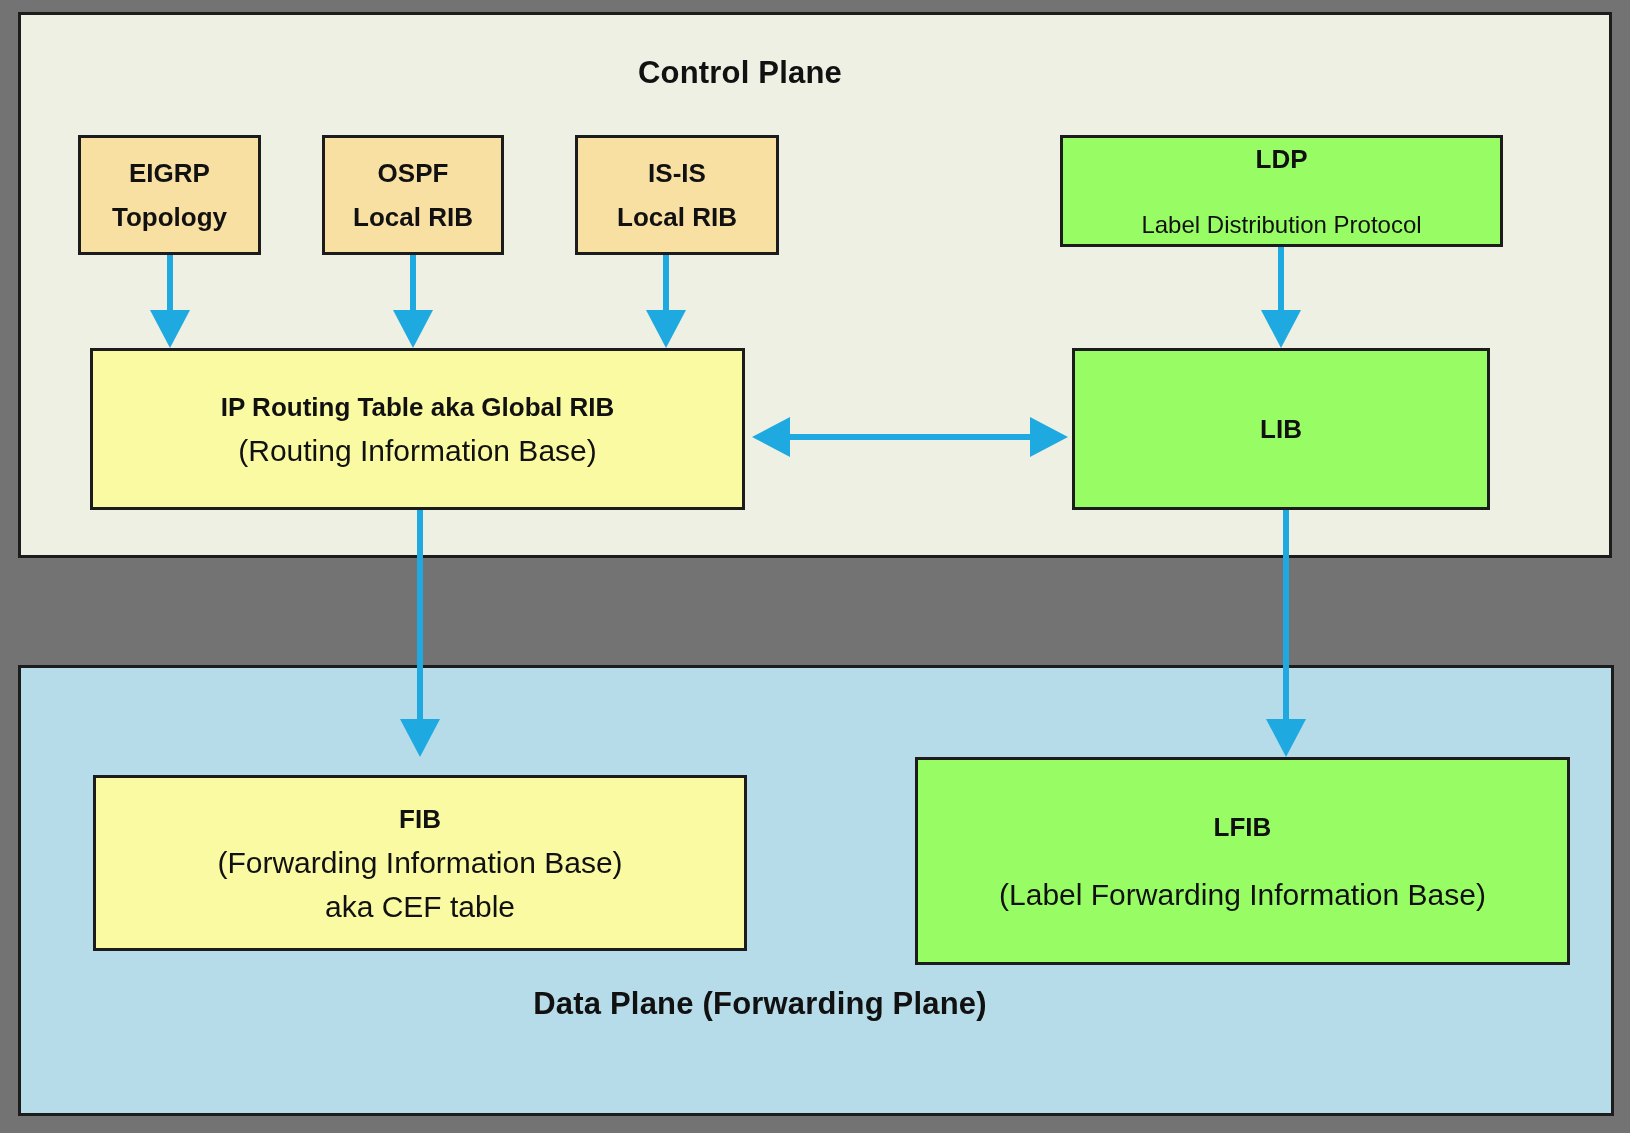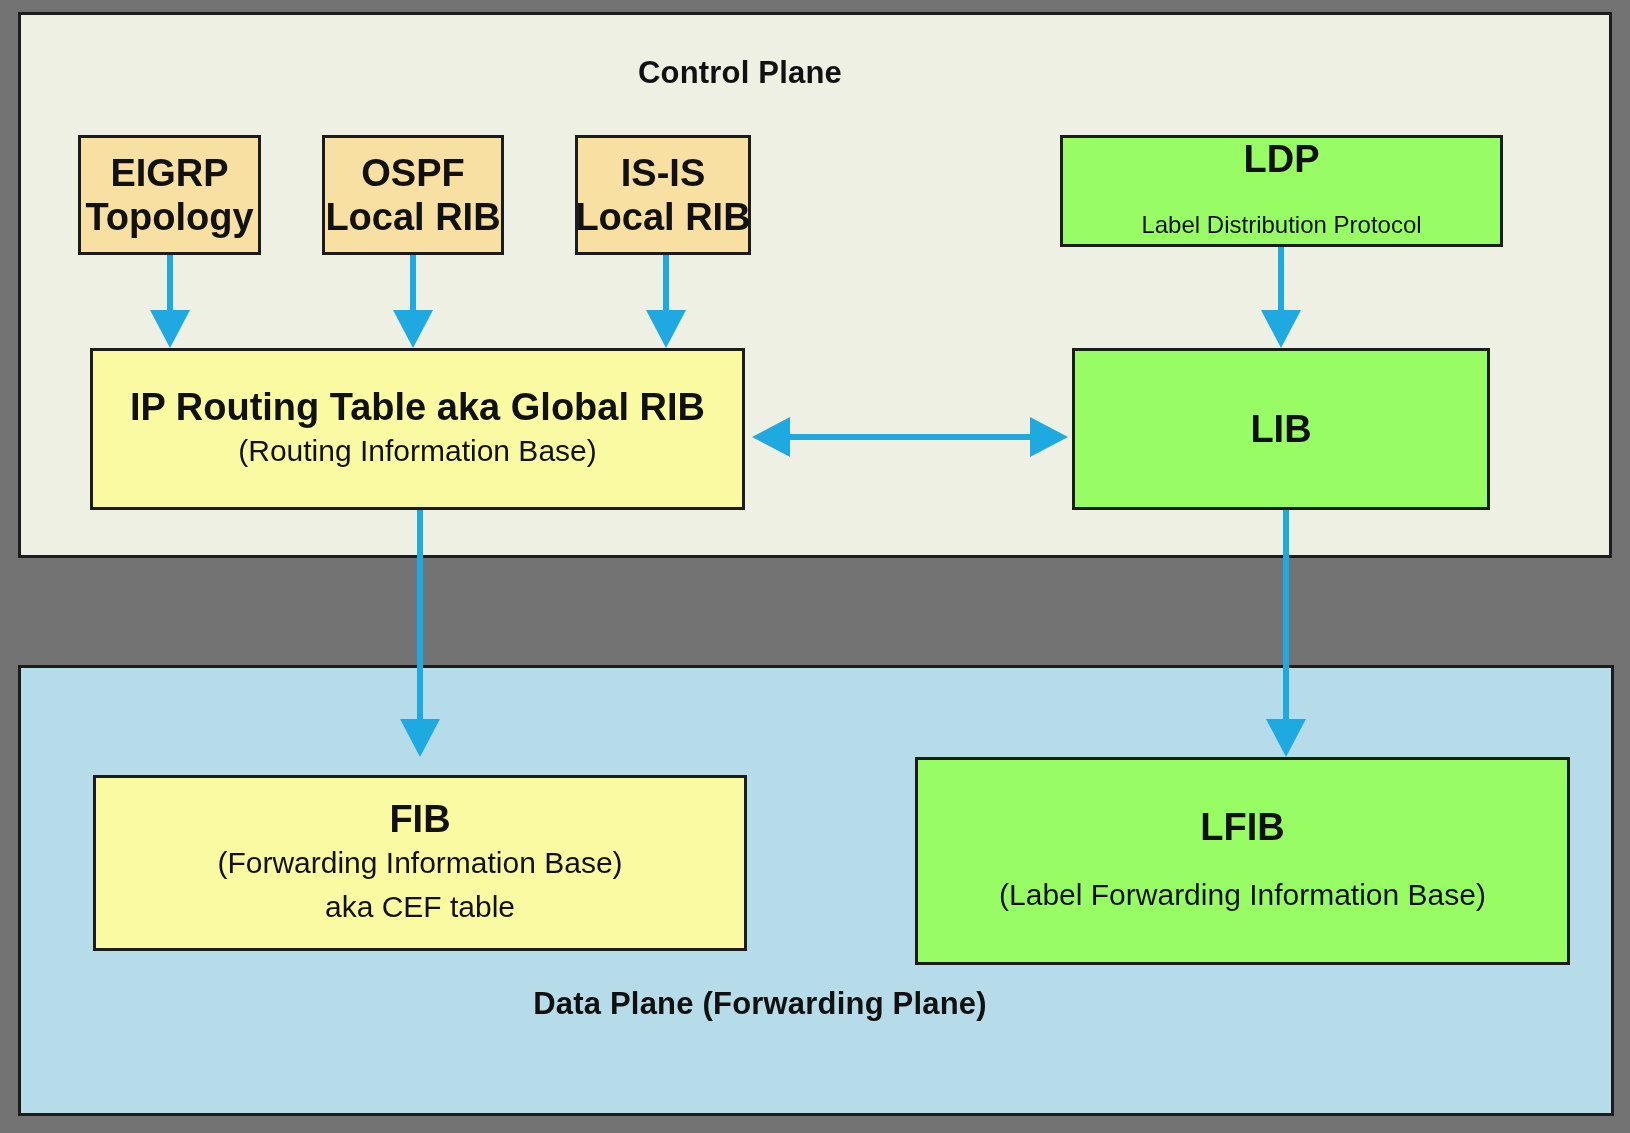--- a/index.html
+++ b/index.html
@@ -26,21 +26,21 @@
   .plane-title{
     position:absolute;transform:translateX(-50%);
     font-size:31px;font-weight:bold;white-space:nowrap;letter-spacing:.2px;
   }
   .node{
     position:absolute;box-sizing:border-box;
     border:3px solid var(--border);
     display:flex;flex-direction:column;justify-content:center;align-items:center;
     text-align:center;line-height:1.45;
   }
-  .node .t-bold{font-weight:bold;font-size:38px;line-height:44px;white-space:nowrap;}
+  .node .t-bold{font-weight:bold;font-size:26px;line-height:44px;white-space:nowrap;}
   .node .t-reg{font-weight:normal;font-size:30px;line-height:44px;white-space:nowrap;}
   .node .t-sub{font-weight:normal;font-size:24px;line-height:40px;white-space:nowrap;}
   .fill-igp{background:var(--igp-box);}
   .fill-yellow{background:var(--rib-fib-box);}
   .fill-green{background:var(--label-box);gap:24px;}
 
   
   .varrow{position:absolute;width:40px;}
   .varrow .shaft{position:absolute;left:17px;top:0;width:6px;height:calc(100% - 36px);background:var(--arrow);}
   .varrow .head{position:absolute;left:0;bottom:0;width:0;height:0;
@@ -70,21 +70,21 @@
   <div class="node fill-igp" style="left:78px;top:135px;width:183px;height:120px;">
     <div class="t-bold">EIGRP</div>
     <div class="t-bold">Topology</div>
   </div>
 
   <div class="node fill-igp" style="left:322px;top:135px;width:182px;height:120px;">
     <div class="t-bold">OSPF</div>
     <div class="t-bold">Local RIB</div>
   </div>
 
-  <div class="node fill-igp" style="left:575px;top:135px;width:176px;height:120px;">
+  <div class="node fill-igp" style="left:575px;top:135px;width:204px;height:120px;">
     <div class="t-bold">IS-IS</div>
     <div class="t-bold">Local RIB</div>
   </div>
 
   <div class="node fill-green" style="left:1060px;top:135px;width:443px;height:112px;">
     <div class="t-bold">LDP</div>
     <div class="t-sub">Label Distribution Protocol</div>
   </div>
 
   <div class="node fill-yellow" style="left:90px;top:348px;width:655px;height:162px;">

